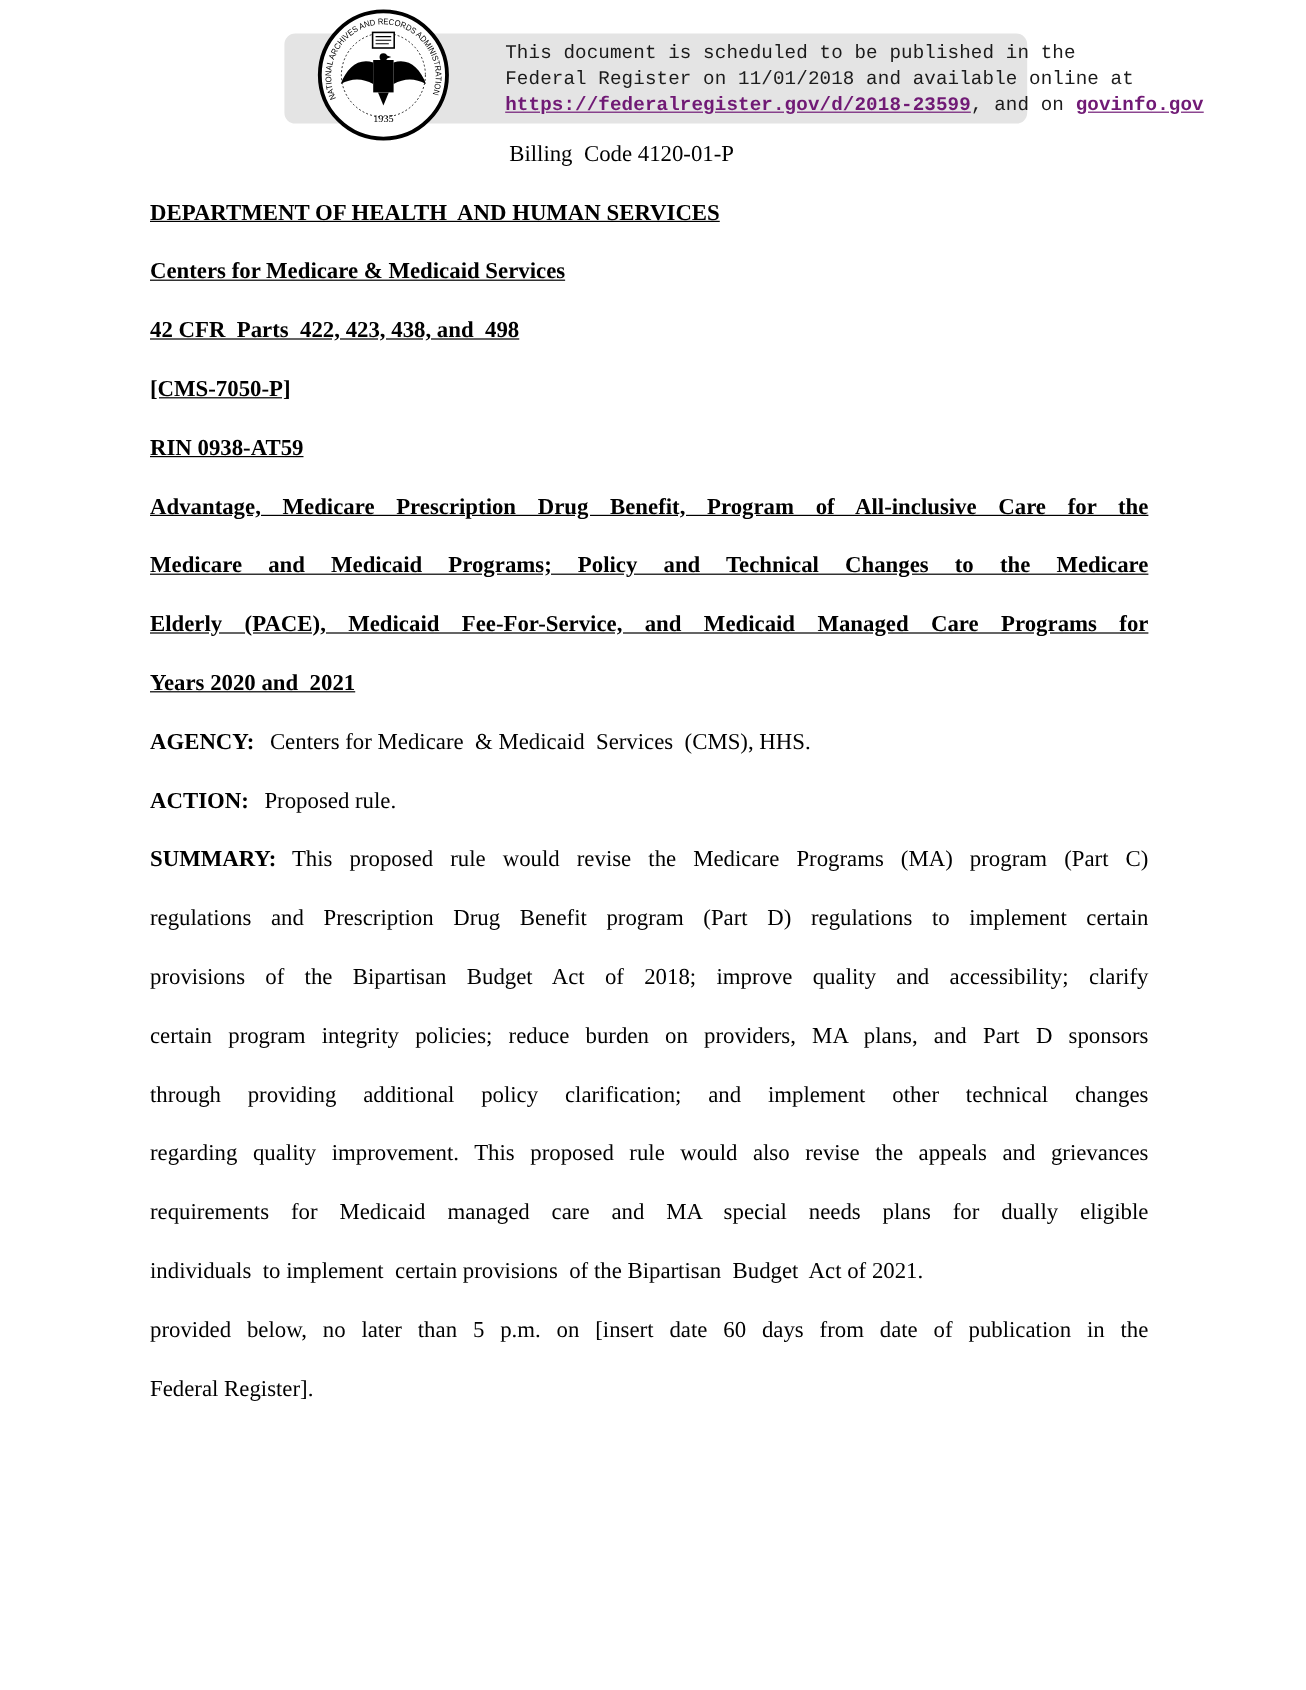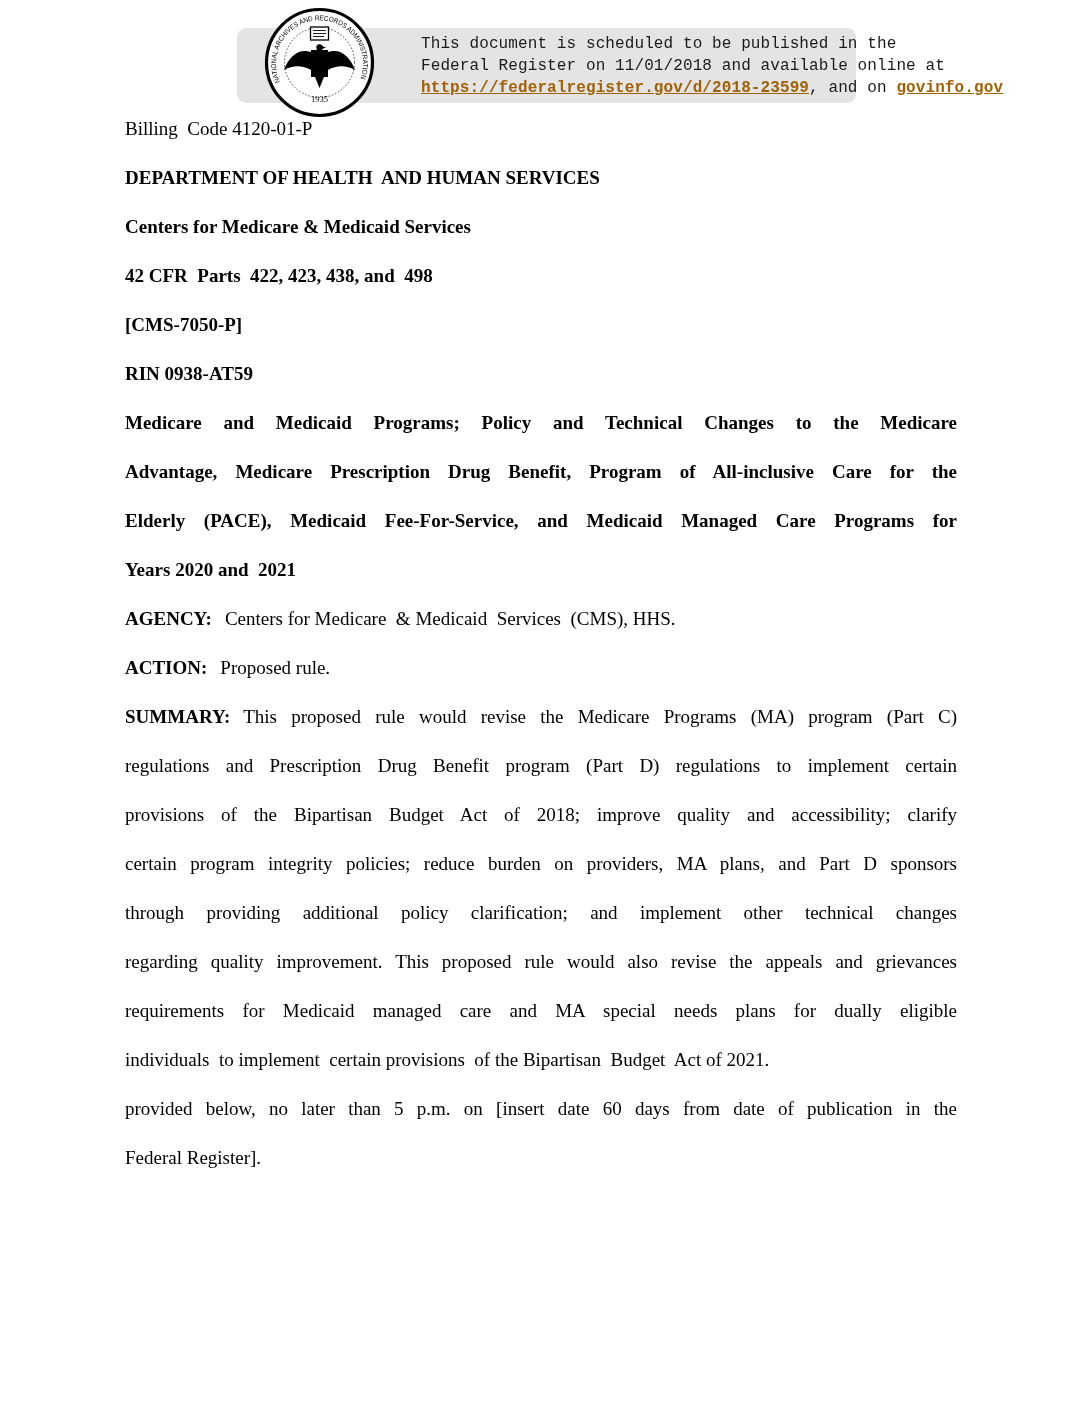--- a/index.html
+++ b/index.html
@@ -26,38 +26,38 @@
   }
   .banner-text {
     position: absolute; left: 397px; top: 33px;
     font-family: Liberation Mono, monospace;
     font-size: 16px; line-height: 22px;
     color: #1b1b1b; letter-spacing: 0.1px;
     white-space: nowrap;
     margin-left: 24px;
   }
   .banner-text a {
-    color: #a16207; font-weight: bold; text-decoration: underline;
+    color: #701a75; font-weight: bold; text-decoration: underline;
     cursor: pointer;
   }
 
   
   .content {
     position: absolute; left: 125px; top: 104px;
     width: 832px;
   }
   .ln {
     height: 49px; line-height: 49px;
     font-size: 19px;
     overflow: visible;
   }
-  .b    { font-weight: bold; }
+  .b    { font-weight: bold; text-decoration: underline; }
   .just { text-align: justify; text-align-last: justify; }
   .pre  { white-space: pre; }
-  .billing { text-align: left; padding-right: 46px; white-space: pre; }
+  .billing { text-align: center; padding-right: 46px; white-space: pre; }
   .lbl  { font-weight: bold; margin-right: 13px; }
 </style>
 </head>
 <body>
 
 <div class="page">
 
   <div class="banner-rect"></div>
 
   <svg class="seal-svg" viewBox="0 0 113 113">
@@ -93,22 +93,22 @@
   <div class="content">
 
     <div class="ln billing">Billing  Code 4120-01-P</div>
 
     <div class="ln b pre">DEPARTMENT OF HEALTH  AND HUMAN SERVICES</div>
     <div class="ln b">Centers for Medicare &amp; Medicaid Services</div>
     <div class="ln b pre">42 CFR  Parts  422, 423, 438, and  498</div>
     <div class="ln b">[CMS-7050-P]</div>
     <div class="ln b">RIN 0938-AT59</div>
 
+    <div class="ln b just">Advantage, Medicare Prescription Drug Benefit, Program of All-inclusive Care for the</div>
     <div class="ln b just">Medicare and Medicaid Programs; Policy and Technical Changes to the Medicare</div>
-    <div class="ln b just">Advantage, Medicare Prescription Drug Benefit, Program of All-inclusive Care for the</div>
     <div class="ln b just">Elderly (PACE), Medicaid Fee-For-Service, and Medicaid Managed Care Programs for</div>
     <div class="ln b pre">Years 2020 and  2021</div>
 
     <div class="ln pre"><span class="lbl">AGENCY:</span><span>Centers for Medicare  &amp; Medicaid  Services  (CMS), HHS.</span></div>
 
     <div class="ln"><span class="lbl">ACTION:</span><span>Proposed rule.</span></div>
 
     <div class="ln just"><span class="lbl">SUMMARY:</span><span>This proposed rule would revise the Medicare Programs (MA) program (Part C)</span></div>
     <div class="ln just">regulations and Prescription Drug Benefit program (Part D) regulations to implement certain</div>
     <div class="ln just">provisions of the Bipartisan Budget Act of 2018; improve quality and accessibility; clarify</div>

